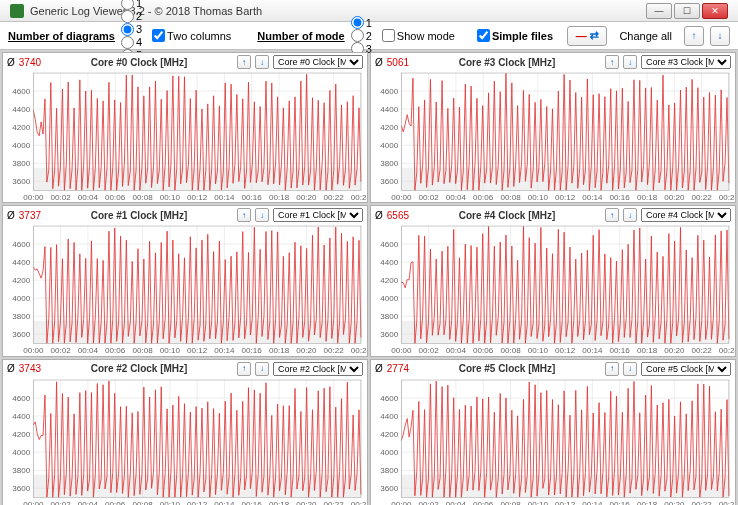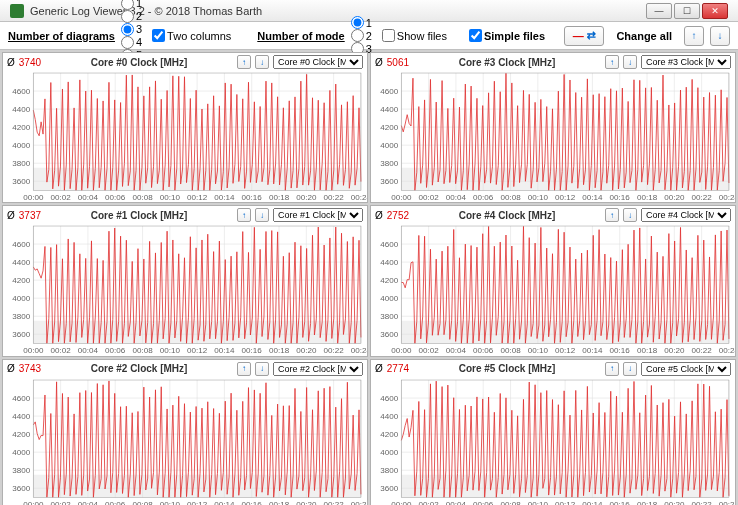--- a/index.html
+++ b/index.html
@@ -33,21 +33,21 @@
     padding: 0 8px;
     gap: 6px;
     font-size:11px;
   }
   .toolbar label { display:flex; align-items:center; gap:2px; }
   .toolbar .group-label { font-weight:bold;text-decoration:underline; }
   .toolbar .spacer { flex:1; }
   .btn-swap { width:40px; height:20px; border:1px solid #a0a0a0; border-radius:3px; background:linear-gradient(#fff,#eee); display:flex; align-items:center; justify-content:center; gap:3px; font-size:11px; }
   .btn-swap .red { color:#d00; font-weight:bold; }
   .btn-swap .blue { color:#0066cc; font-weight:bold; }
-  .change-all { font-weight:bold; margin:0 6px;text-align:center; }
+  .change-all { font-weight:normal; margin:0 6px;text-align:center; }
   .small-btn { width:20px; height:20px; border:1px solid #a0a0a0; border-radius:3px; background:linear-gradient(#fff,#eee); display:flex; align-items:center; justify-content:center; color:#0066cc; font-size:10px; }
   .charts-area {
     height: 455px;
     display:grid;
     grid-template-columns: 1fr 1fr;
     grid-template-rows: 1fr 1fr 1fr;
     gap:2px;
     padding:2px;
     background:#d0d0d0;
   }
@@ -107,21 +107,21 @@
     </label>
   <span style="width:14px"></span>
   <span class="group-label">Number of mode</span>
   <span id="files-radios">
       <label style="margin-right: 4px;"><input type="radio" name="nf" checked="" style=""> 1</label>
       <label style="margin-right: 4px;"><input type="radio" name="nf" style=""> 2</label>
       <label style="margin-right: 4px;"><input type="radio" name="nf" style=""> 3</label>
     </span>
   <label>
       <input type="checkbox" id="cb-showfiles" style=""> 
-      <span>Show files</span>
+      <span>Show mode</span>
     </label>
   <span style="width:10px"></span>
   <label>
       <input type="checkbox" id="cb-simple" checked="" style=""> 
       <b><span>Simple files</span></b>
     </label>
   <span class="spacer"></span>
   <div class="btn-swap">
       <span class="red">—</span>
       <span class="blue">⇄</span>
@@ -293,21 +293,21 @@
           <line class="grid-line" x1="354" y1="2" x2="354" y2="118"></line>
           <text class="axis-text" x="354" y="128" text-anchor="middle">00:24</text>
           <path class="data-line" d="M30.0 42.5 L31.9 45.7 L33.8 44.4 L35.8 49.1 L37.7 53.6 L39.6 46.3 L41.5 22.2 L43.4 118.0 L45.3 93.6 L47.3 23.2 L49.2 118.0 L51.1 96.9 L53.0 20.4 L54.9 116.4 L56.8 96.8 L58.8 34.4 L60.7 118.0 L62.6 98.4 L64.5 14.8 L66.4 116.6 L68.3 98.1 L70.3 18.2 L72.2 117.2 L74.1 92.1 L76.0 29.5 L77.9 112.2 L79.8 94.5 L81.8 34.0 L83.7 118.0 L85.6 92.8 L87.5 16.7 L89.4 118.0 L91.3 92.0 L93.3 34.2 L95.2 118.0 L97.1 97.5 L99.0 36.0 L100.9 118.0 L102.9 96.5 L104.8 7.1 L106.7 117.9 L108.6 94.4 L110.5 4.0 L112.4 116.1 L114.4 96.2 L116.3 12.0 L118.2 118.0 L120.1 98.3 L122.0 16.0 L123.9 111.2 L125.9 96.9 L127.8 37.0 L129.7 118.0 L131.6 97.3 L133.5 24.4 L135.4 110.7 L137.4 95.7 L139.3 34.6 L141.2 117.6 L143.1 97.4 L145.0 17.2 L146.9 118.0 L148.9 98.6 L150.8 28.6 L152.7 118.0 L154.6 95.6 L156.5 18.3 L158.4 113.6 L160.4 93.6 L162.3 7.1 L164.2 118.0 L166.1 97.8 L168.0 15.8 L170.0 112.7 L171.9 95.6 L173.8 29.5 L175.7 116.1 L177.6 92.2 L179.5 33.4 L181.5 118.0 L183.4 92.8 L185.3 12.6 L187.2 118.0 L189.1 93.6 L191.0 23.6 L193.0 114.9 L194.9 99.9 L196.8 15.8 L198.7 116.0 L200.6 99.1 L202.5 10.1 L204.5 113.6 L206.4 96.3 L208.3 27.3 L210.2 113.5 L212.1 96.7 L214.0 16.9 L216.0 118.0 L217.9 96.7 L219.8 35.2 L221.7 115.4 L223.6 92.4 L225.6 31.8 L227.5 115.1 L229.4 98.1 L231.3 27.5 L233.2 112.6 L235.1 92.2 L237.1 7.5 L239.0 113.5 L240.9 97.7 L242.8 28.1 L244.7 109.8 L246.6 93.0 L248.6 3.3 L250.5 118.0 L252.4 92.4 L254.3 25.1 L256.2 111.3 L258.1 92.0 L260.1 7.4 L262.0 114.2 L263.9 97.0 L265.8 6.5 L267.7 118.0 L269.6 94.9 L271.6 7.8 L273.5 112.2 L275.4 99.8 L277.3 31.9 L279.2 118.0 L281.1 99.0 L283.1 28.4 L285.0 118.0 L286.9 97.7 L288.8 18.0 L290.7 118.0 L292.7 92.2 L294.6 21.5 L296.5 112.2 L298.4 96.7 L300.3 24.2 L302.2 116.0 L304.2 98.5 L306.1 11.1 L308.0 109.8 L309.9 93.8 L311.8 3.0 L313.7 112.4 L315.7 96.8 L317.6 20.8 L319.5 116.1 L321.4 94.9 L323.3 13.8 L325.2 113.2 L327.2 93.3 L329.1 3.0 L331.0 118.0 L332.9 97.1 L334.8 9.1 L336.7 109.3 L338.7 93.8 L340.6 17.3 L342.5 118.0 L344.4 97.4 L346.3 12.7 L348.2 118.0 L350.2 95.4 L352.1 16.1 L354.0 112.2 "></path>
           <rect x="30" y="2" width="324" height="116" fill="none" stroke="#999" stroke-width="0.5"></rect>
         </svg>
       </div>
     </div>
     <div class="chart-panel">
       <div class="chart-header">
         <span>Ø</span>
-        <span class="avg">2752</span>
+        <span class="avg">6565</span>
         <span class="chart-title">Core #4 Clock [MHz]</span>
         <div class="mini-btn">↑</div>
         <div class="mini-btn">↓</div>
         <select><option>Core #4 Clock [MHz]</option></select>
       </div>
       <div class="chart-body">
         <svg viewBox="0 0 360 130" preserveAspectRatio="none">
           <rect class="baseline-band" x="30" y="95.6923076923077" width="324" height="22.307692307692307"></rect>
           <line class="grid-line" x1="30" y1="109.07692307692308" x2="354" y2="109.07692307692308"></line>
           <text class="axis-text" x="27" y="112.07692307692308" text-anchor="end">3600</text>

